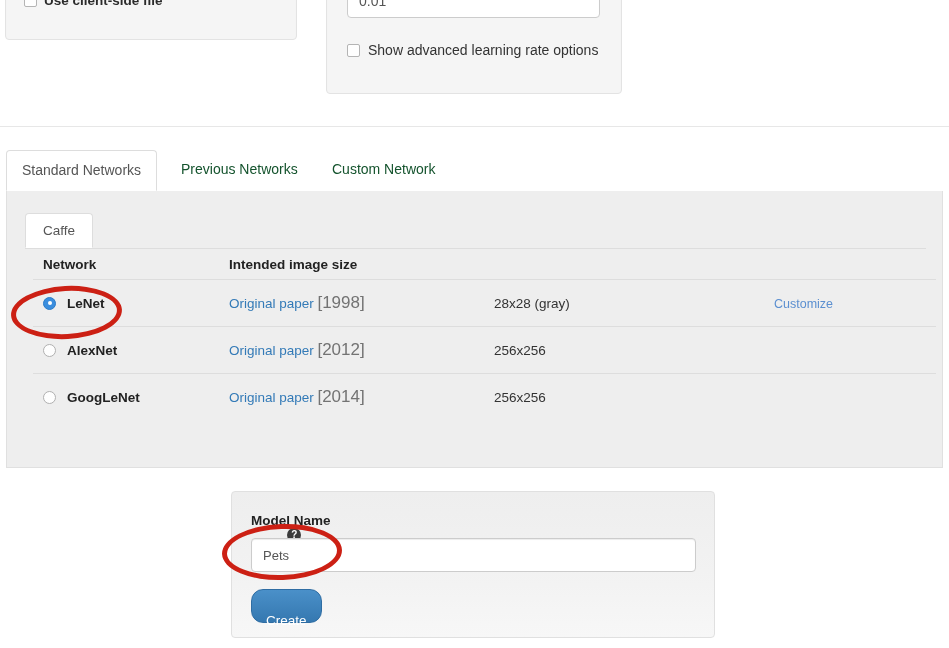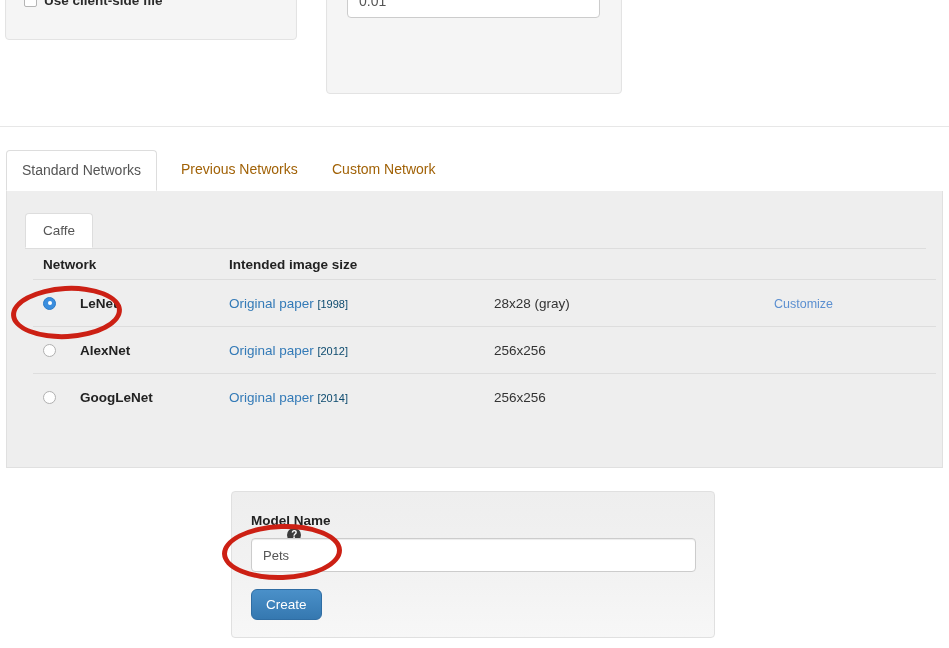--- a/index.html
+++ b/index.html
@@ -109,21 +109,21 @@
     width: 937px; height: 1px;
     background: #dddddd;
   }
   .otab {
     position: absolute;
     top: 0;
     height: 41px;
     box-sizing: border-box;
     line-height: 39px;
     font-size: 14px;
-    color: #a16207;
+    color: #14532d;
     padding: 0 15px;
     white-space: nowrap;
     cursor: pointer;
   }
   .otab.active {
     color: #555555;
     background: #ffffff;
     border: 1px solid #dddddd;
     border-bottom-color: #ffffff;
     border-radius: 4px 4px 0 0;
@@ -223,36 +223,36 @@
   }
   .radio.on::after {
     content: "";
     position: absolute;
     left: 3.5px; top: 3.5px;
     width: 4px; height: 4px;
     border-radius: 50%;
     background: #ffffff;
   }
   .net-name {
-    margin-left: 24px;
+    margin-left: 11px;
     font-weight: bold;
     font-size: 13.5px;
     color: #222222;
     white-space: nowrap;
   }
   .netcell { display: flex; align-items: center; cursor: pointer; }
   .paper-link {
     color: #337ab7;
     font-size: 13.5px;
     text-decoration: none;
     cursor: pointer;
   }
   .paper-year {
-    color: #0c4a6e;
-    font-size: 11px;
+    color: #737373;
+    font-size: 17px;
     margin-top: 27px;
   }
   .size-txt { font-size: 13.5px; color: #333333; }
   .cust-link {
     color: #5b8fd0;
     font-size: 12.5px;
     text-decoration: none;
     cursor: pointer;
   }
 
@@ -302,25 +302,25 @@
     font-size: 13px;
     color: #555555;
     padding: 16px 11px;
     line-height: 30px;
     outline: none;
   }
   #create-btn {
     position: absolute;
     left: 19px; top: 97px;
     height: 31px;
-    padding: 0 14px;
+    padding: 16px 14px;
     box-sizing: border-box;
     background: linear-gradient(#4a90c9, #3578b0);
     border: 1px solid #2f6da3;
-    border-radius: 6px;
+    border-radius: 12px;
     color: #ffffff;
     font-family: "Liberation Sans", sans-serif;
     font-size: 13.5px;
     line-height: 29px;
     cursor: pointer;
   }
 
   
   .annot {
     position: absolute;
@@ -346,20 +346,24 @@
 
 <div class="abs" id="left-well">
   <div id="client-side-row">
     <span class="cb"></span>
     <span class="lbl">Use client-side file</span>
   </div>
 </div>
 
 <div class="abs" id="lr-well">
   <input id="lr-input" type="text" value="0.01" style="">
+  <div id="lr-adv-row">
+    <span class="cb"></span>
+    <span class="lbl">Show advanced learning rate options</span>
+  </div>
 </div>
 
 <div class="abs" id="divider"></div>
 
 <div class="abs" id="tabstrip">
   <div class="tabline"></div>
   <div class="otab active" style="left:0px;">
     <span>Standard Networks</span>
   </div>
   <div class="otab" style="left:160px;">

